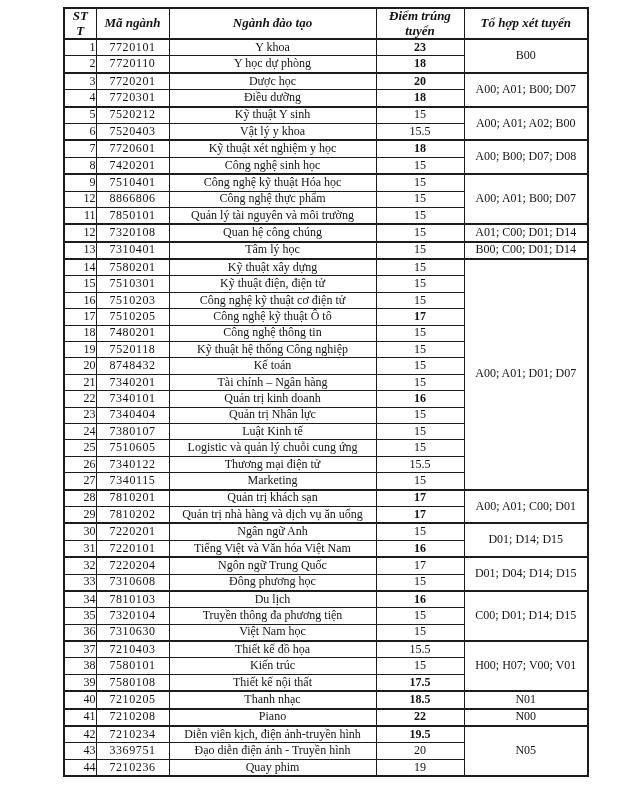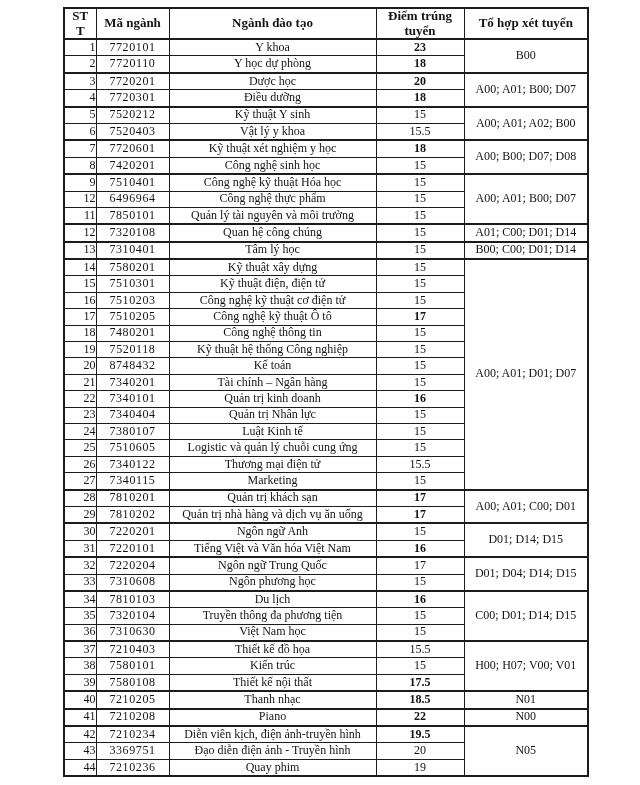--- a/index.html
+++ b/index.html
@@ -37,20 +37,21 @@
     white-space: nowrap;
   }
   table.adm thead th {
     font-size: 13px;
     font-weight: bold;
     text-align: center;
     vertical-align: middle;
     height: 29px;
     white-space: normal;
     line-height: 1.1;
+    font-style: italic;
   }
   th.h-stt { word-spacing: 20px; } 
   tbody td { height: 15.4px; vertical-align: middle; }
   td.stt   { text-align: right; padding-right: 7px; }
   td.code  { text-align: center; letter-spacing: 0.6px; }
   td.major { text-align: center; padding-left: 7px; }
   td.score { text-align: center; }
   td.score.b { font-weight: bold; }
   td.combo { text-align: center; white-space: normal; font-size: 11.5px; }
   tr.group-start td { border-top-width: 2px; }
@@ -131,21 +132,21 @@
         </tr>
         <tr class="group-start">
           <td class="stt">9</td>
           <td class="code">7510401</td>
           <td class="major">Công nghệ kỹ thuật Hóa học</td>
           <td class="score">15</td>
           <td class="combo" rowspan="3">A00; A01; B00; D07</td>
         </tr>
         <tr>
           <td class="stt">12</td>
-          <td class="code">6496964</td>
+          <td class="code">8866806</td>
           <td class="major">Công nghệ thực phẩm</td>
           <td class="score">15</td>
         </tr>
         <tr>
           <td class="stt">11</td>
           <td class="code">7850101</td>
           <td class="major">Quản lý tài nguyên và môi trường</td>
           <td class="score">15</td>
         </tr>
         <tr class="group-start">
@@ -256,41 +257,41 @@
         </tr>
         <tr>
           <td class="stt">29</td>
           <td class="code">7810202</td>
           <td class="major">Quản trị nhà hàng và dịch vụ ăn uống</td>
           <td class="score b">17</td>
         </tr>
         <tr class="group-start">
           <td class="stt">30</td>
           <td class="code">7220201</td>
-          <td class="major">Ngôn ngữ Anh</td>
+          <td class="major">Ngân ngữ Anh</td>
           <td class="score">15</td>
           <td class="combo" rowspan="2">D01; D14; D15</td>
         </tr>
         <tr>
           <td class="stt">31</td>
           <td class="code">7220101</td>
           <td class="major">Tiếng Việt và Văn hóa Việt Nam</td>
           <td class="score b">16</td>
         </tr>
         <tr class="group-start">
           <td class="stt">32</td>
           <td class="code">7220204</td>
           <td class="major">Ngôn ngữ Trung Quốc</td>
           <td class="score">17</td>
           <td class="combo" rowspan="2">D01; D04; D14; D15</td>
         </tr>
         <tr>
           <td class="stt">33</td>
           <td class="code">7310608</td>
-          <td class="major">Ngôn phương học</td>
+          <td class="major">Đông phương học</td>
           <td class="score">15</td>
         </tr>
         <tr class="group-start">
           <td class="stt">34</td>
           <td class="code">7810103</td>
           <td class="major">Du lịch</td>
           <td class="score b">16</td>
           <td class="combo" rowspan="3">C00; D01; D14; D15</td>
         </tr>
         <tr>

